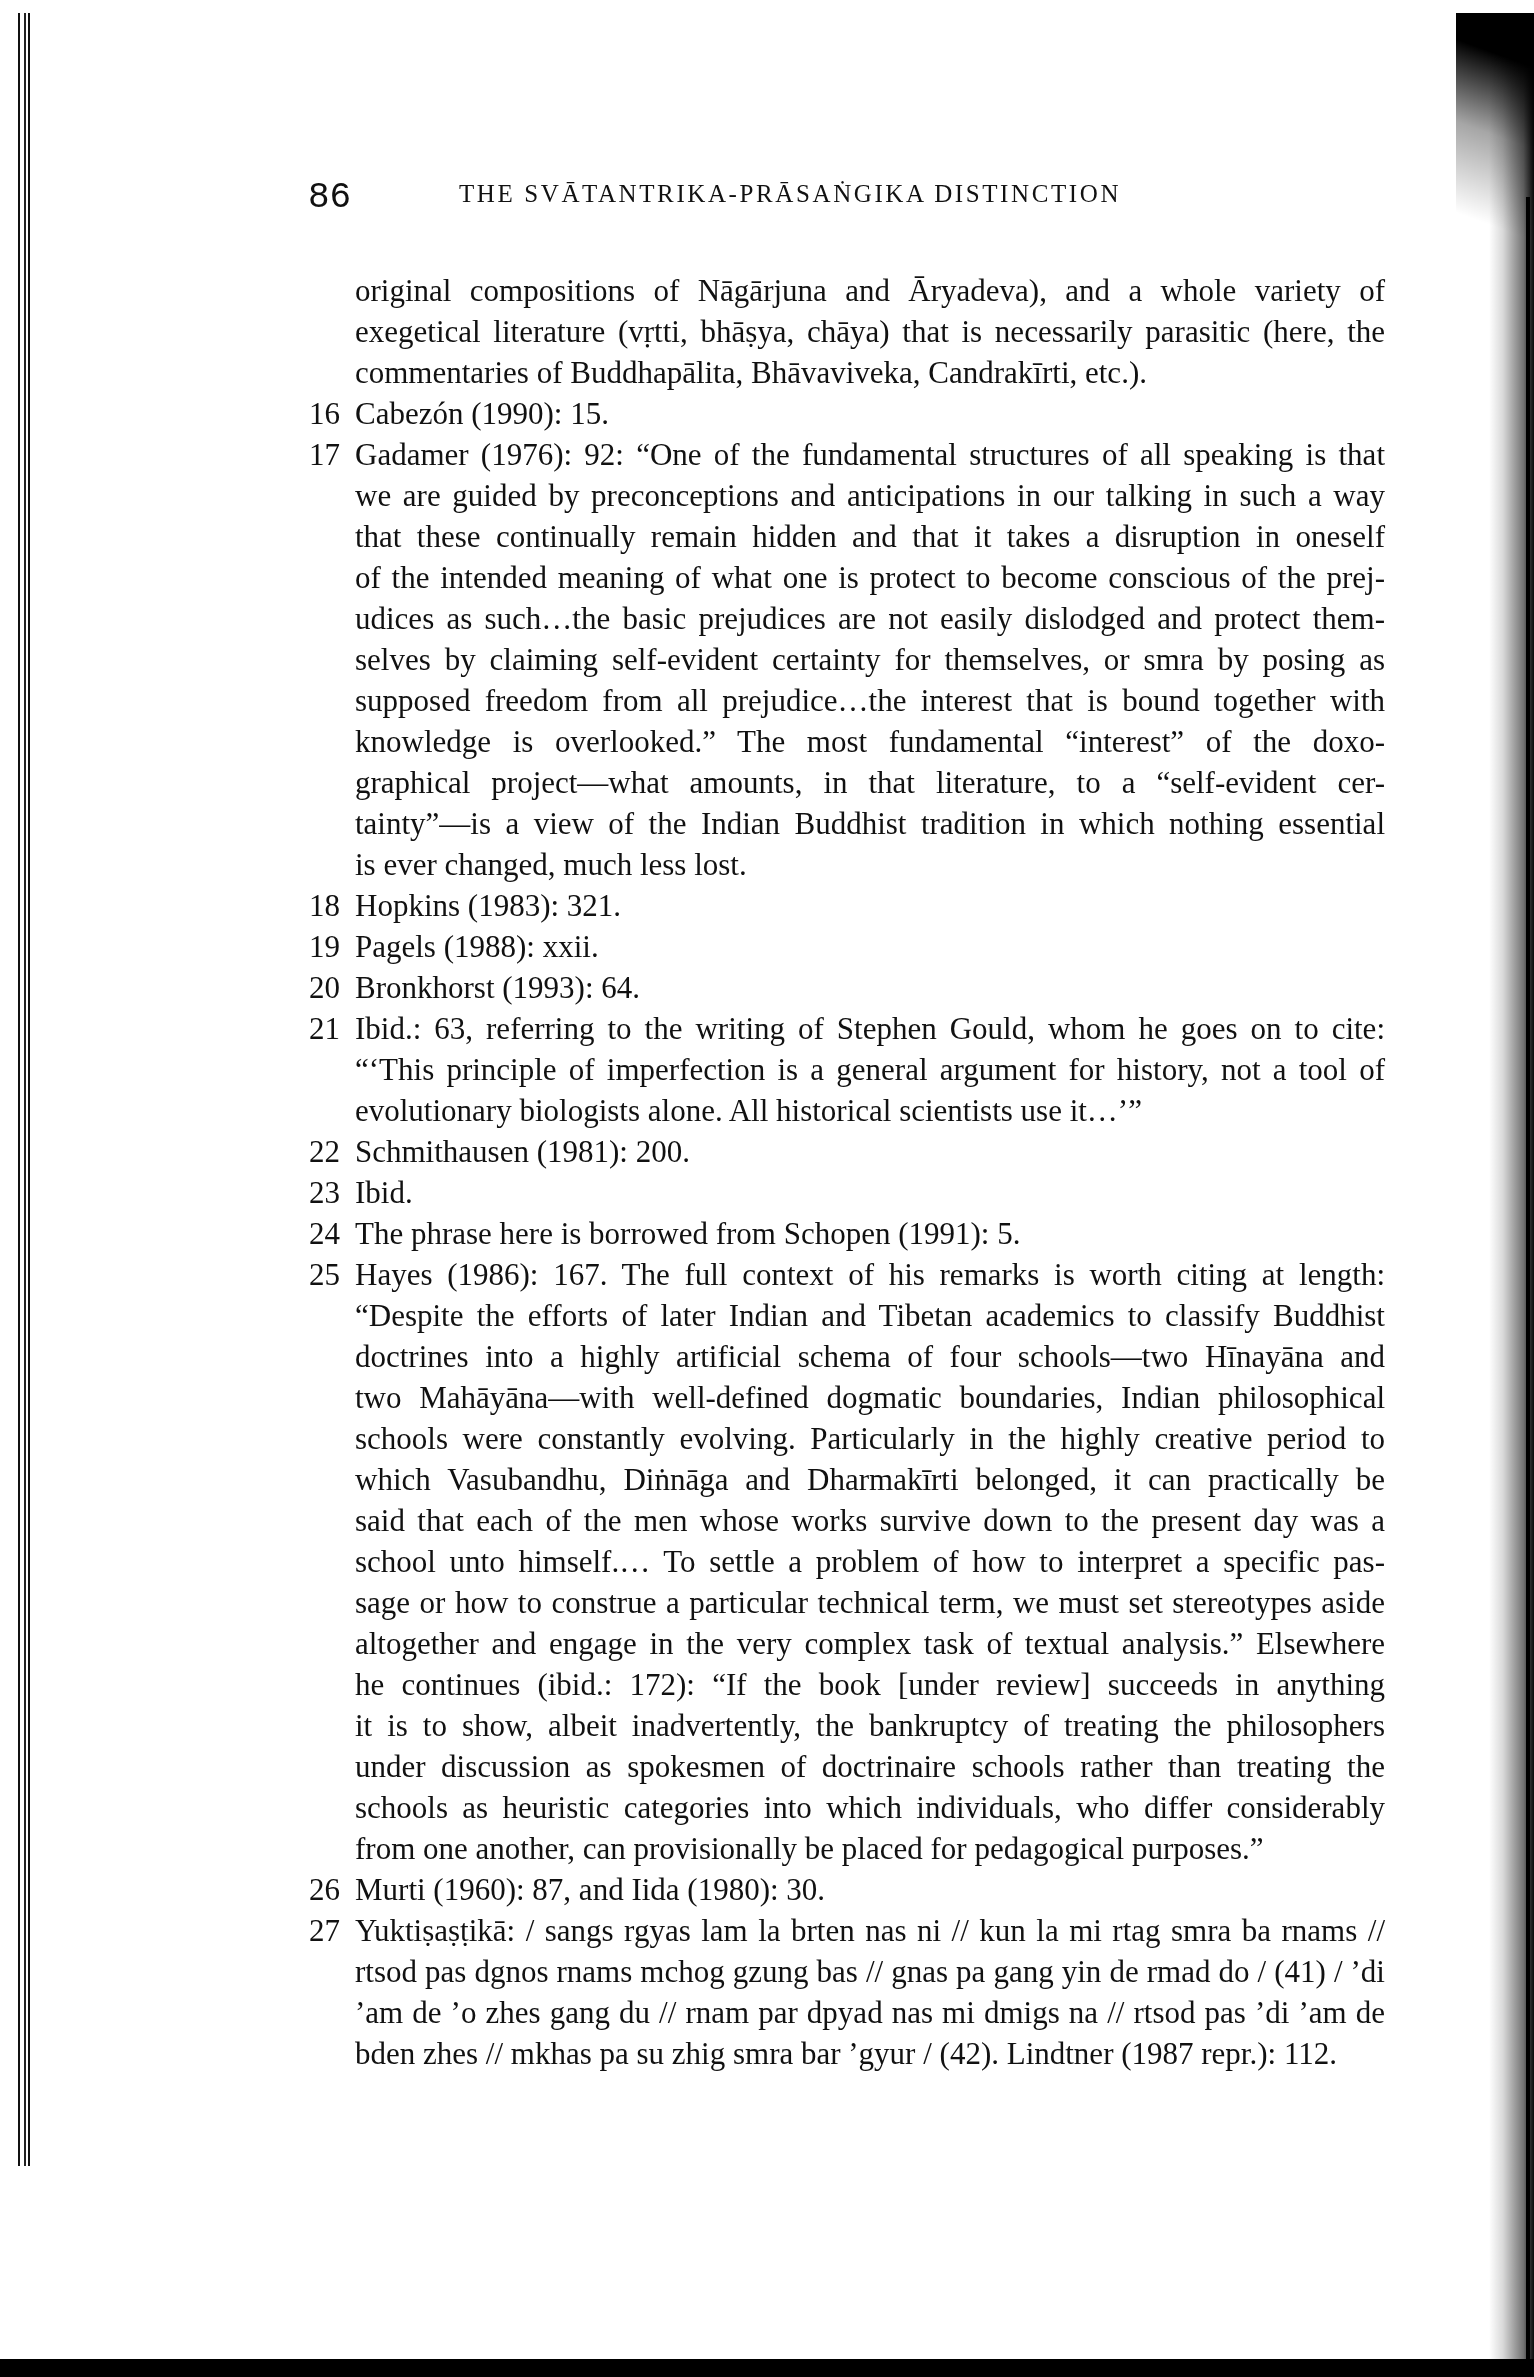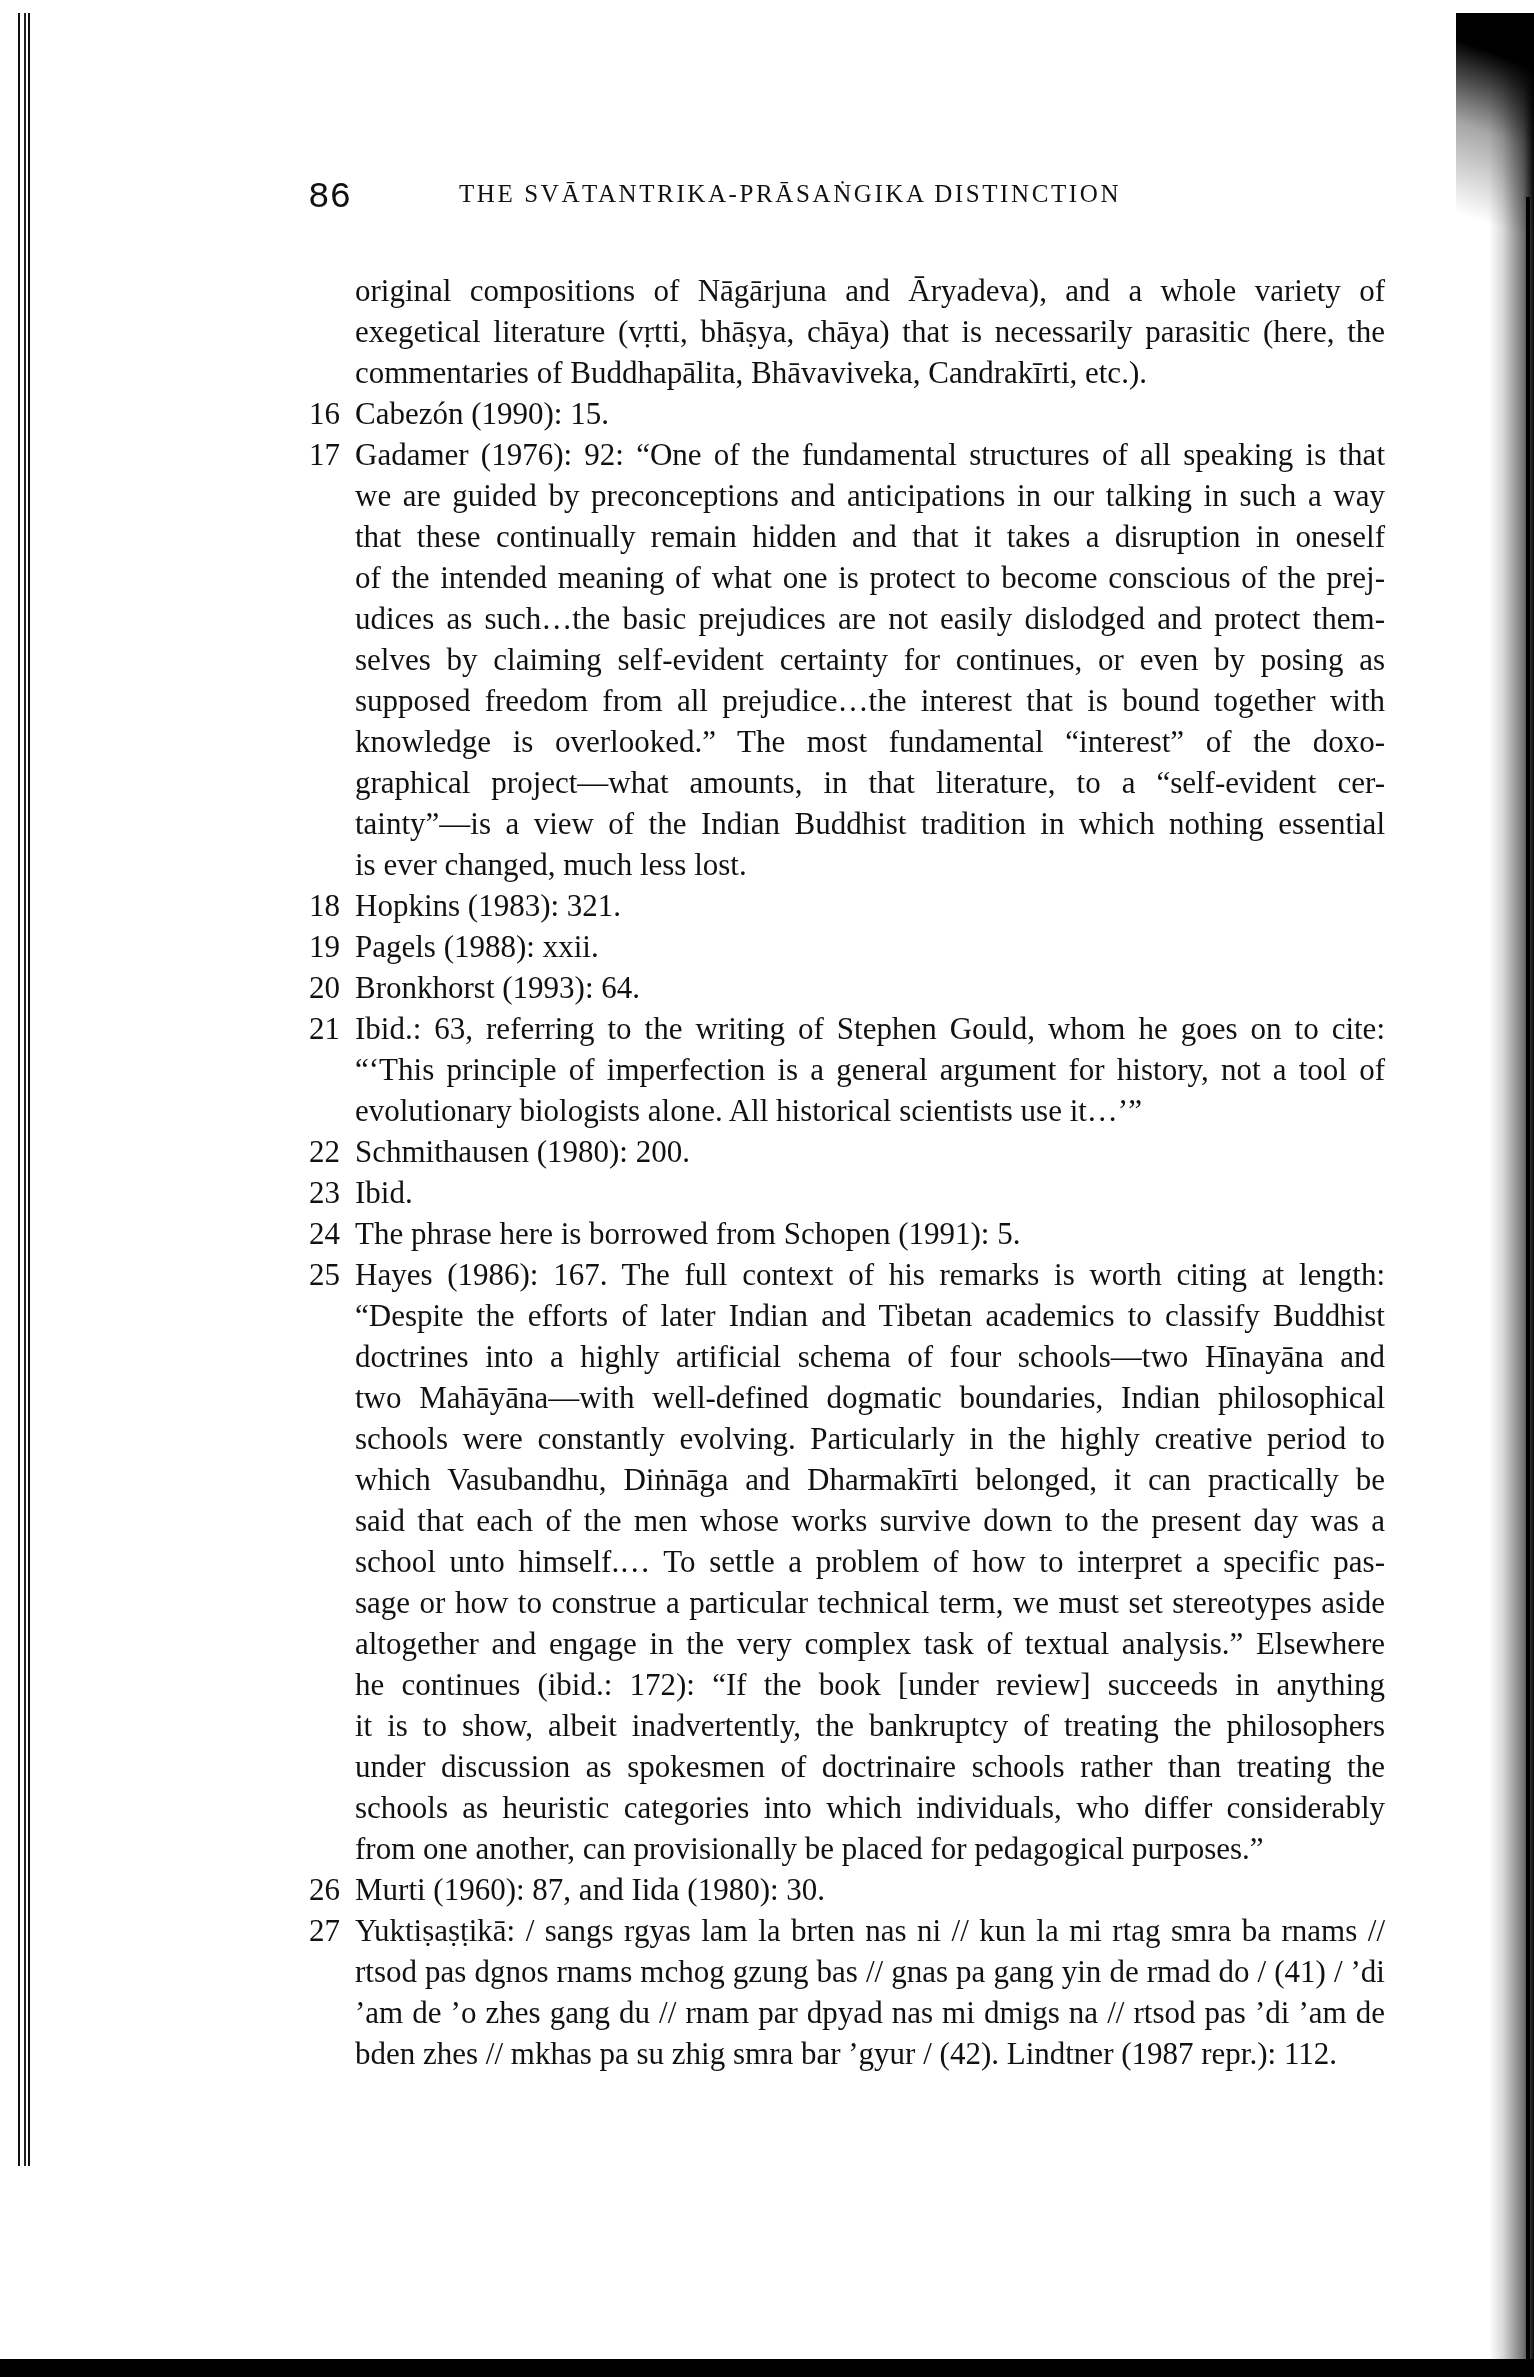--- a/index.html
+++ b/index.html
@@ -77,21 +77,21 @@
       <span class="num">16</span>
       <span class="line final"><span>Cabezón (1990): 15.</span></span>
     </div>
     <div class="note">
       <span class="num">17</span>
       <span class="line"><span>Gadamer (1976): 92: “One of the fundamental structures of all speaking is that</span></span>
       <span class="line"><span>we are guided by preconceptions and anticipations in our talking in such a way</span></span>
       <span class="line"><span>that these continually remain hidden and that it takes a disruption in oneself</span></span>
       <span class="line"><span>of the intended meaning of what one is protect to become conscious of the prej-</span></span>
       <span class="line"><span>udices as such…the basic prejudices are not easily dislodged and protect them-</span></span>
-      <span class="line"><span>selves by claiming self-evident certainty for continues, or even by posing as</span></span>
+      <span class="line"><span>selves by claiming self-evident certainty for themselves, or smra by posing as</span></span>
       <span class="line"><span>supposed freedom from all prejudice…the interest that is bound together with</span></span>
       <span class="line"><span>knowledge is overlooked.” The most fundamental “interest” of the doxo-</span></span>
       <span class="line"><span>graphical project—what amounts, in that literature, to a “self-evident cer-</span></span>
       <span class="line"><span>tainty”—is a view of the Indian Buddhist tradition in which nothing essential</span></span>
       <span class="line final"><span>is ever changed, much less lost.</span></span>
     </div>
     <div class="note">
       <span class="num">18</span>
       <span class="line final"><span>Hopkins (1983): 321.</span></span>
     </div>
@@ -104,21 +104,21 @@
       <span class="line final"><span>Bronkhorst (1993): 64.</span></span>
     </div>
     <div class="note">
       <span class="num">21</span>
       <span class="line"><span>Ibid.: 63, referring to the writing of Stephen Gould, whom he goes on to cite:</span></span>
       <span class="line"><span>“‘This principle of imperfection is a general argument for history, not a tool of</span></span>
       <span class="line final"><span>evolutionary biologists alone. All historical scientists use it…’”</span></span>
     </div>
     <div class="note">
       <span class="num">22</span>
-      <span class="line final"><span>Schmithausen (1980): 200.</span></span>
+      <span class="line final"><span>Schmithausen (1981): 200.</span></span>
     </div>
     <div class="note">
       <span class="num">23</span>
       <span class="line final"><span>Ibid.</span></span>
     </div>
     <div class="note">
       <span class="num">24</span>
       <span class="line final"><span>The phrase here is borrowed from Schopen (1991): 5.</span></span>
     </div>
     <div class="note">

